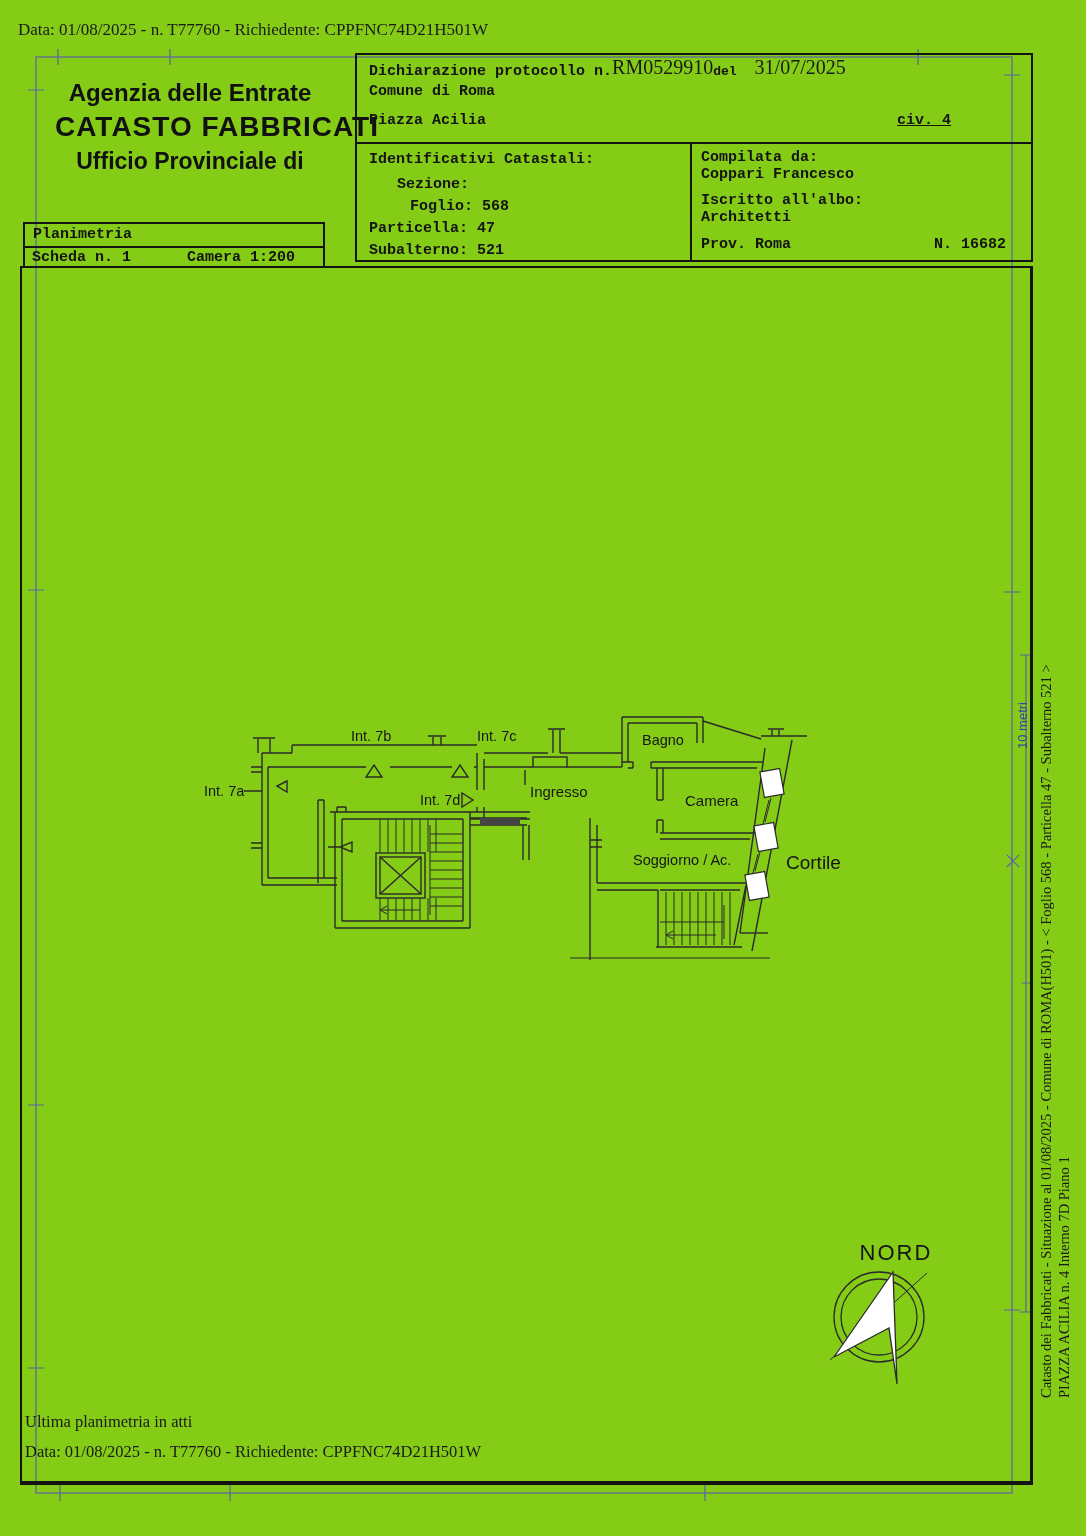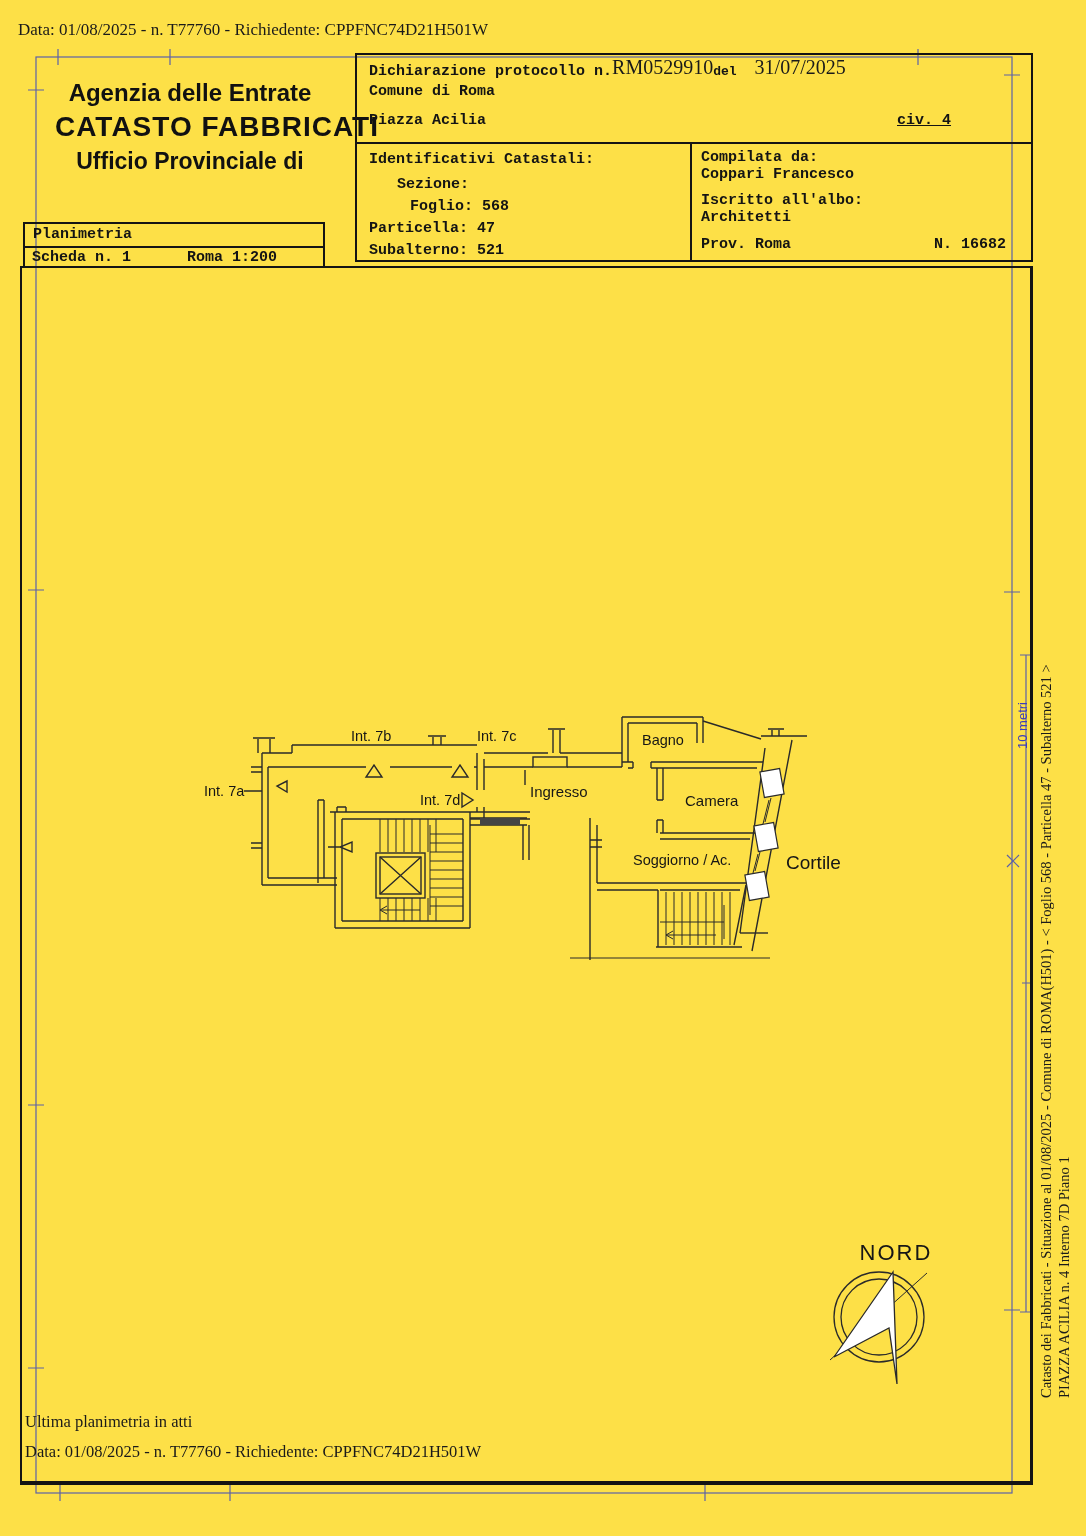--- a/index.html
+++ b/index.html
@@ -1,16 +1,16 @@
 <!DOCTYPE html>
 <html><head>
 <meta charset="utf-8">
 <style>
   html,body{margin:0;padding:0;background:#e8e8e8;}
-  .page{position:relative;width:1086px;height:1536px;background:#fde047;overflow:hidden;
+  .page{position:relative;width:1086px;height:1536px;background:#84cc16;overflow:hidden;
         font-family:"Liberation Sans","DejaVu Sans",sans-serif;color:#1a1a1a;}
   .abs{position:absolute;white-space:nowrap;}
   .serif{font-family:"Liberation Serif","DejaVu Serif",serif;}
   .mono{font-family:"Liberation Mono","DejaVu Sans Mono",monospace;font-weight:700;font-size:15px;color:#141414;}
   .gothic{font-family:"Liberation Sans","DejaVu Sans",sans-serif;font-weight:700;color:#111;}
   .frame{position:absolute;border:2px solid #141414;box-sizing:border-box;background:transparent;padding-left:36px;}
   .vtext{position:absolute;white-space:nowrap;transform:rotate(-90deg);transform-origin:0 0;}
   svg text{font-family:"Liberation Sans","DejaVu Sans",sans-serif;fill:#161616;}
   .bluemark{color:#3c3cba;}
 </style>
@@ -38,21 +38,21 @@
   <div class="abs" style="left:55px;top:76px;width:270px;text-align:center;z-index:3">
     <div class="gothic" style="font-size:24px;line-height:33px;">Agenzia delle Entrate</div>
     <div class="gothic" style="font-size:28px;line-height:36px;letter-spacing:1px;">CATASTO FABBRICATI</div>
     <div class="gothic" style="font-size:23px;line-height:32px;">Ufficio Provinciale di</div>
   </div>
 
   <div class="frame" style="left:23px;top:222px;width:302px;height:46px;z-index:3">
     <div class="abs mono" style="left:8px;top:2px;">Planimetria</div>
     <div class="abs" style="left:0;top:22px;width:298px;border-top:2px solid #141414;"></div>
     <div class="abs mono" style="left:7px;top:25px;">Scheda n. 1</div>
-    <div class="abs mono" style="left:162px;top:25px;">Roma 1:200</div>
+    <div class="abs mono" style="left:162px;top:25px;">Camera 1:200</div>
   </div>
 
   <div class="frame" style="left:355px;top:53px;width:678px;height:209px;z-index:3">
     <div class="abs" style="left:12px;top:2px;">
       <span class="mono">Dichiarazione protocollo n.</span><span class="serif" style="font-size:20px;position:relative;top:-1px;">RM0529910</span><span class="mono" style="font-size:13px;">del</span><span class="serif" style="font-size:20px;position:relative;top:-1px;margin-left:18px;">31/07/2025</span>
     </div>
     <div class="abs mono" style="left:12px;top:28px;">Comune di Roma</div>
     <div class="abs mono" style="left:12px;top:57px;">Piazza Acilia</div>
     <div class="abs mono" style="left:540px;top:57px;text-decoration:underline;">civ. 4</div>
 

